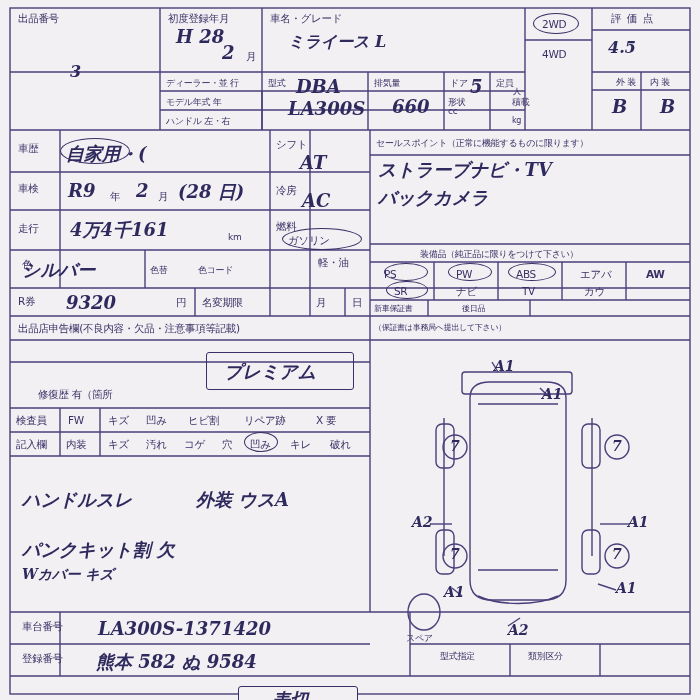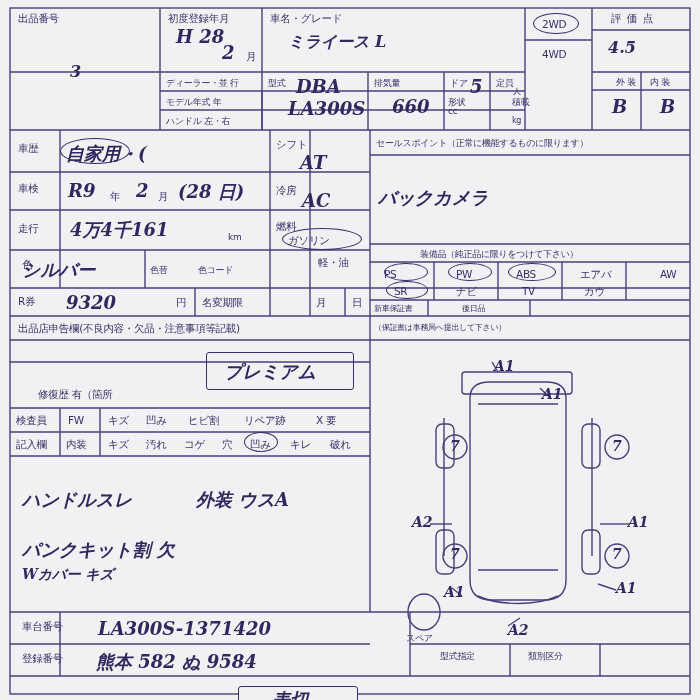--- a/index.html
+++ b/index.html
@@ -201,28 +201,29 @@
   <div class="lbl" style="left:276px;top:138px;">シフト</div>
   <div class="hand mid" style="left:300px;top:152px;">AT</div>
   <div class="lbl" style="left:276px;top:184px;">冷房</div>
   <div class="hand mid" style="left:302px;top:190px;">AC</div>
   <div class="lbl" style="left:276px;top:220px;">燃料</div>
   <div class="lbl" style="left:288px;top:234px;">ガソリン</div>
   <div class="lbl" style="left:298px;top:256px;margin-left:20px;">軽・油</div>
   <div class="ellip" style="left:282px;top:228px;width:80px;height:22px;"></div>
 
   <div class="lbl sm" style="left:376px;top:137px;">セールスポイント（正常に機能するものに限ります）</div>
+  <div class="hand mid" style="left:378px;top:158px;">ストラーブナビ・TV</div>
   <div class="hand mid" style="left:378px;top:186px;">バックカメラ</div>
 
   <div class="lbl sm" style="left:420px;top:248px;">装備品（純正品に限りをつけて下さい）</div>
   <div class="lbl" style="left:384px;top:268px;">PS</div>
   <div class="lbl" style="left:456px;top:268px;">PW</div>
   <div class="lbl" style="left:516px;top:268px;">ABS</div>
   <div class="lbl" style="left:580px;top:268px;">エアバ</div>
-  <div class="lbl" style="left:660px;top:268px;">AW</div>
+  <div class="lbl" style="left:646px;top:268px;font-weight:bold;">AW</div>
   <div class="lbl" style="left:394px;top:285px;">SR</div>
   <div class="lbl" style="left:456px;top:285px;">ナビ</div>
   <div class="lbl" style="left:522px;top:285px;">TV</div>
   <div class="lbl" style="left:584px;top:285px;">カウ</div>
   <div class="ellip" style="left:384px;top:263px;width:44px;height:18px;"></div>
   <div class="ellip" style="left:448px;top:263px;width:44px;height:18px;"></div>
   <div class="ellip" style="left:508px;top:263px;width:48px;height:18px;"></div>
   <div class="ellip" style="left:386px;top:281px;width:42px;height:18px;"></div>
 
   <div class="lbl xs" style="left:374px;top:303px;">新車保証書</div>

